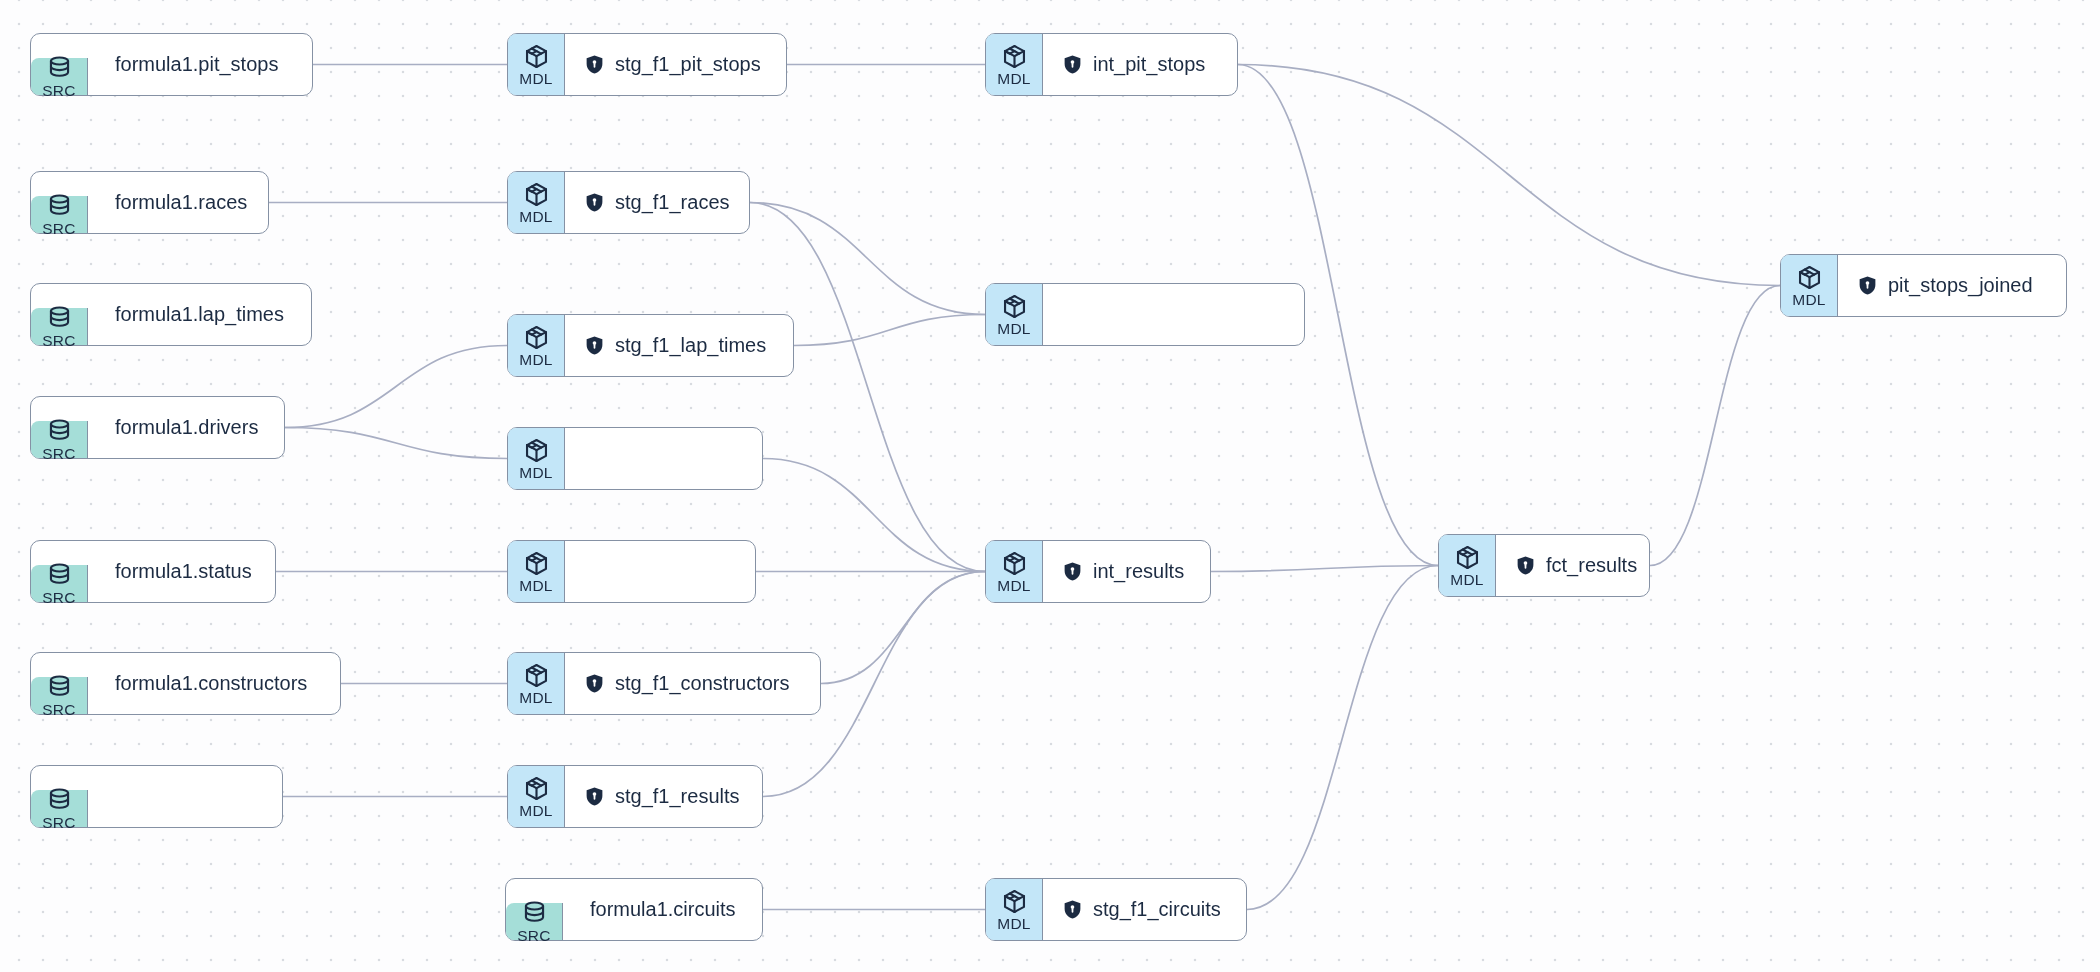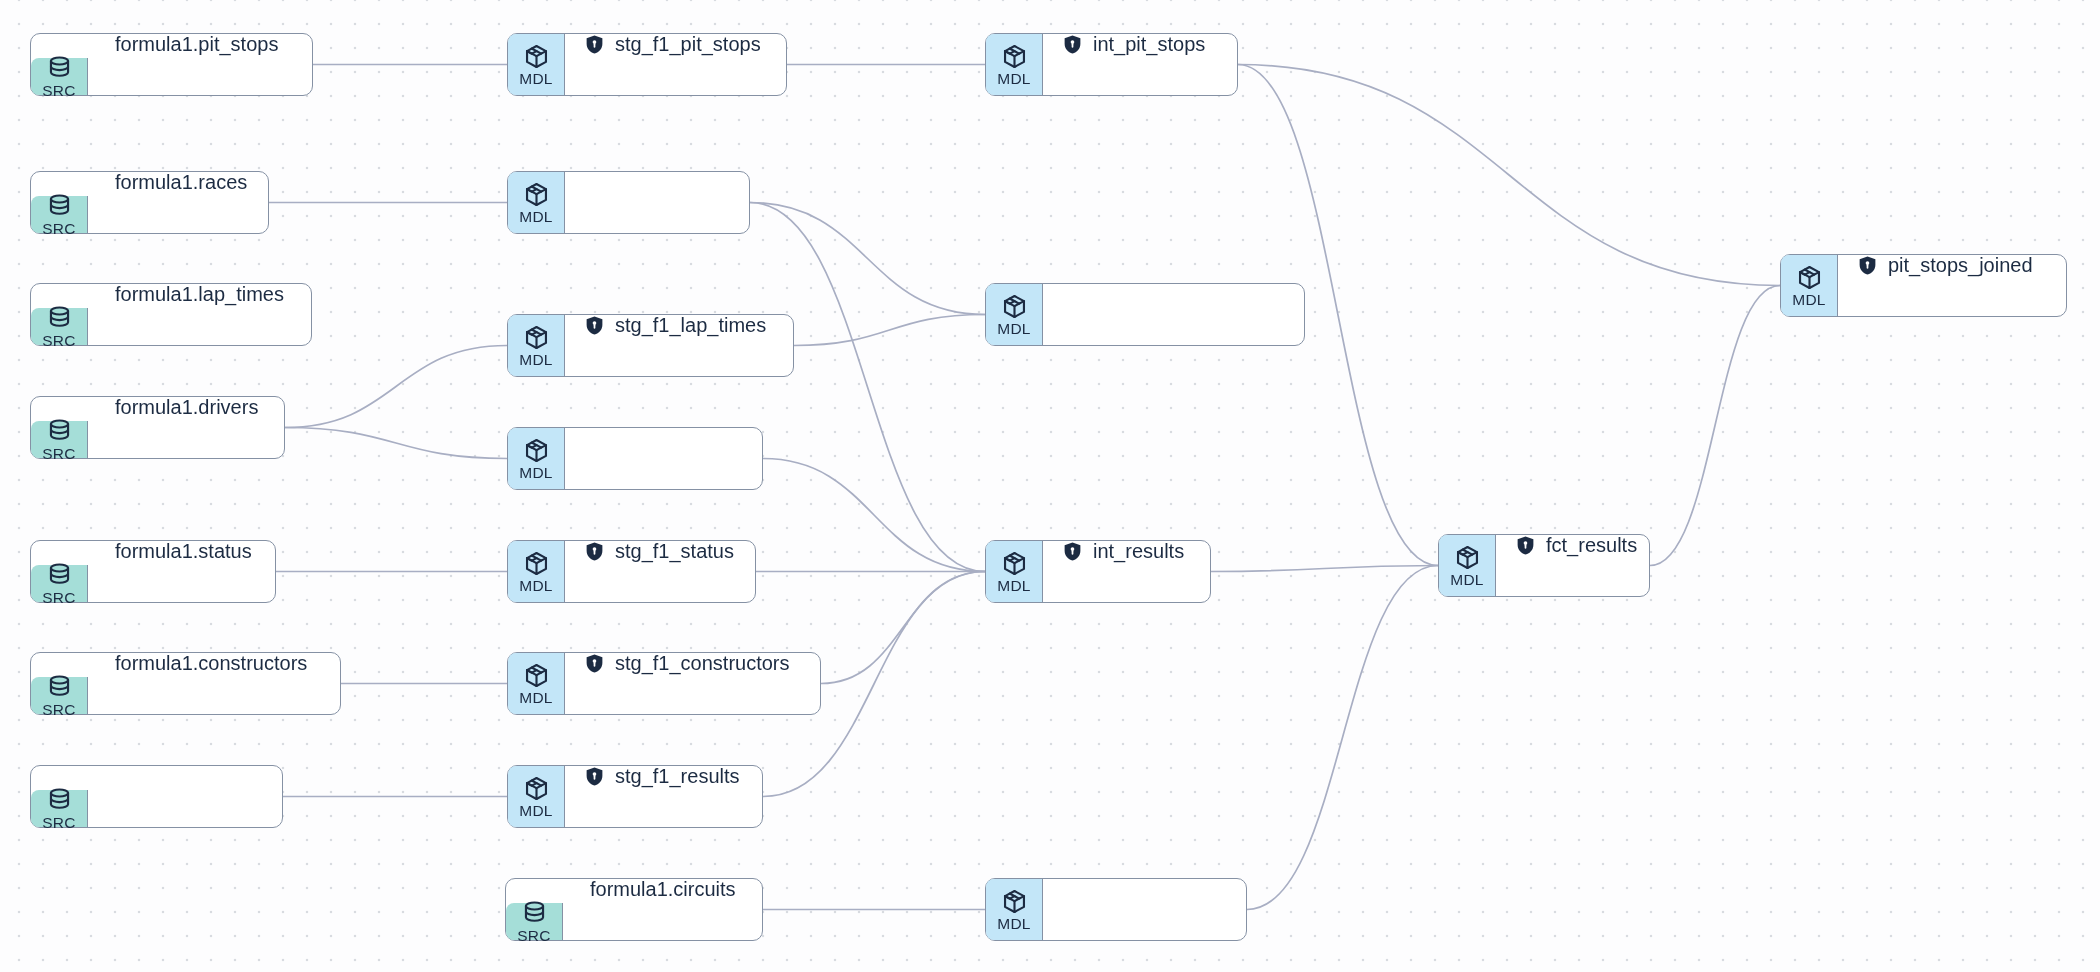--- a/index.html
+++ b/index.html
@@ -56,20 +56,21 @@
   .node.model  .badge { background: var(--mdl-badge, #c3e6f8); align-items: center; }
   .badge .badge-label {
     font-size: 15.5px;
     font-weight: 500;
     line-height: 1.05;
     letter-spacing: 0.2px;
   }
   .body {
     flex: 1;
     display: flex;
+    align-items: center;
     white-space: nowrap;
     overflow: hidden;
     padding: 0 20px 0 19px;
     gap: 10px;
     font-size: 20px;
   }
   .node.source .body { padding-left: 27px; }
   .label { line-height: 1; padding-bottom: 1px; }
   .icon { flex: 0 0 auto; display: block; }
 </style>
@@ -226,20 +227,28 @@
       <div class="badge">
         <svg class="icon" width="27" height="27" viewBox="0 0 24 24" fill="none" stroke="currentColor" stroke-width="1.9" stroke-linecap="round" stroke-linejoin="round">
           <path d="M12 2.7 L20.4 7.2 V16.8 L12 21.3 L3.6 16.8 V7.2 Z"></path>
           <path d="M7.7 4.9 L16.2 9.4 L20.4 7.2"></path>
           <path d="M3.6 7.2 L7.9 9.5 L12 7.2"></path>
           <path d="M16.2 9.4 L12 11.7 L3.6 7.2"></path>
           <path d="M12 11.7 V21.3"></path>
         </svg>
         <span class="badge-label">MDL</span>
       </div>
+      <div class="body">
+        <svg class="icon" width="21" height="21" viewBox="0 0 24 24">
+          <path fill="#1c2b42" d="M12 1.6 L21 4.9 V11 c0 5.8 -3.9 9.6 -9 11.4 C6.9 20.6 3 16.8 3 11 V4.9 Z"></path>
+          <circle cx="12" cy="9.2" r="2.1" fill="#ffffff"></circle>
+          <rect x="11" y="10.6" width="2" height="5.1" rx="1" fill="#ffffff"></rect>
+        </svg>
+        <span class="label">stg_f1_races</span>
+      </div>
     </div>
     <div class="node model" style="left: 507px; top: 314px; width: 287px; height: 63px;">
       <div class="badge">
         <svg class="icon" width="27" height="27" viewBox="0 0 24 24" fill="none" stroke="currentColor" stroke-width="1.9" stroke-linecap="round" stroke-linejoin="round">
           <path d="M12 2.7 L20.4 7.2 V16.8 L12 21.3 L3.6 16.8 V7.2 Z"></path>
           <path d="M7.7 4.9 L16.2 9.4 L20.4 7.2"></path>
           <path d="M3.6 7.2 L7.9 9.5 L12 7.2"></path>
           <path d="M16.2 9.4 L12 11.7 L3.6 7.2"></path>
           <path d="M12 11.7 V21.3"></path>
         </svg>
@@ -270,28 +279,20 @@
       <div class="badge">
         <svg class="icon" width="27" height="27" viewBox="0 0 24 24" fill="none" stroke="currentColor" stroke-width="1.9" stroke-linecap="round" stroke-linejoin="round">
           <path d="M12 2.7 L20.4 7.2 V16.8 L12 21.3 L3.6 16.8 V7.2 Z"></path>
           <path d="M7.7 4.9 L16.2 9.4 L20.4 7.2"></path>
           <path d="M3.6 7.2 L7.9 9.5 L12 7.2"></path>
           <path d="M16.2 9.4 L12 11.7 L3.6 7.2"></path>
           <path d="M12 11.7 V21.3"></path>
         </svg>
         <span class="badge-label">MDL</span>
       </div>
-      <div class="body">
-        <svg class="icon" width="21" height="21" viewBox="0 0 24 24">
-          <path fill="#1c2b42" d="M12 1.6 L21 4.9 V11 c0 5.8 -3.9 9.6 -9 11.4 C6.9 20.6 3 16.8 3 11 V4.9 Z"></path>
-          <circle cx="12" cy="9.2" r="2.1" fill="#ffffff"></circle>
-          <rect x="11" y="10.6" width="2" height="5.1" rx="1" fill="#ffffff"></rect>
-        </svg>
-        <span class="label">stg_f1_status</span>
-      </div>
     </div>
     <div class="node model" style="left: 507px; top: 652px; width: 314px; height: 63px;">
       <div class="badge">
         <svg class="icon" width="27" height="27" viewBox="0 0 24 24" fill="none" stroke="currentColor" stroke-width="1.9" stroke-linecap="round" stroke-linejoin="round">
           <path d="M12 2.7 L20.4 7.2 V16.8 L12 21.3 L3.6 16.8 V7.2 Z"></path>
           <path d="M7.7 4.9 L16.2 9.4 L20.4 7.2"></path>
           <path d="M3.6 7.2 L7.9 9.5 L12 7.2"></path>
           <path d="M16.2 9.4 L12 11.7 L3.6 7.2"></path>
           <path d="M12 11.7 V21.3"></path>
         </svg>
@@ -329,20 +330,28 @@
     <div class="node model" style="left: 985px; top: 878px; width: 262px; height: 63px;">
       <div class="badge">
         <svg class="icon" width="27" height="27" viewBox="0 0 24 24" fill="none" stroke="currentColor" stroke-width="1.9" stroke-linecap="round" stroke-linejoin="round">
           <path d="M12 2.7 L20.4 7.2 V16.8 L12 21.3 L3.6 16.8 V7.2 Z"></path>
           <path d="M7.7 4.9 L16.2 9.4 L20.4 7.2"></path>
           <path d="M3.6 7.2 L7.9 9.5 L12 7.2"></path>
           <path d="M16.2 9.4 L12 11.7 L3.6 7.2"></path>
           <path d="M12 11.7 V21.3"></path>
         </svg>
         <span class="badge-label">MDL</span>
+      </div>
+      <div class="body">
+        <svg class="icon" width="21" height="21" viewBox="0 0 24 24">
+          <path fill="#1c2b42" d="M12 1.6 L21 4.9 V11 c0 5.8 -3.9 9.6 -9 11.4 C6.9 20.6 3 16.8 3 11 V4.9 Z"></path>
+          <circle cx="12" cy="9.2" r="2.1" fill="#ffffff"></circle>
+          <rect x="11" y="10.6" width="2" height="5.1" rx="1" fill="#ffffff"></rect>
+        </svg>
+        <span class="label">stg_f1_circuits</span>
       </div>
     </div>
     <div class="node model" style="left: 985px; top: 33px; width: 253px; height: 63px;">
       <div class="badge">
         <svg class="icon" width="27" height="27" viewBox="0 0 24 24" fill="none" stroke="currentColor" stroke-width="1.9" stroke-linecap="round" stroke-linejoin="round">
           <path d="M12 2.7 L20.4 7.2 V16.8 L12 21.3 L3.6 16.8 V7.2 Z"></path>
           <path d="M7.7 4.9 L16.2 9.4 L20.4 7.2"></path>
           <path d="M3.6 7.2 L7.9 9.5 L12 7.2"></path>
           <path d="M16.2 9.4 L12 11.7 L3.6 7.2"></path>
           <path d="M12 11.7 V21.3"></path>

